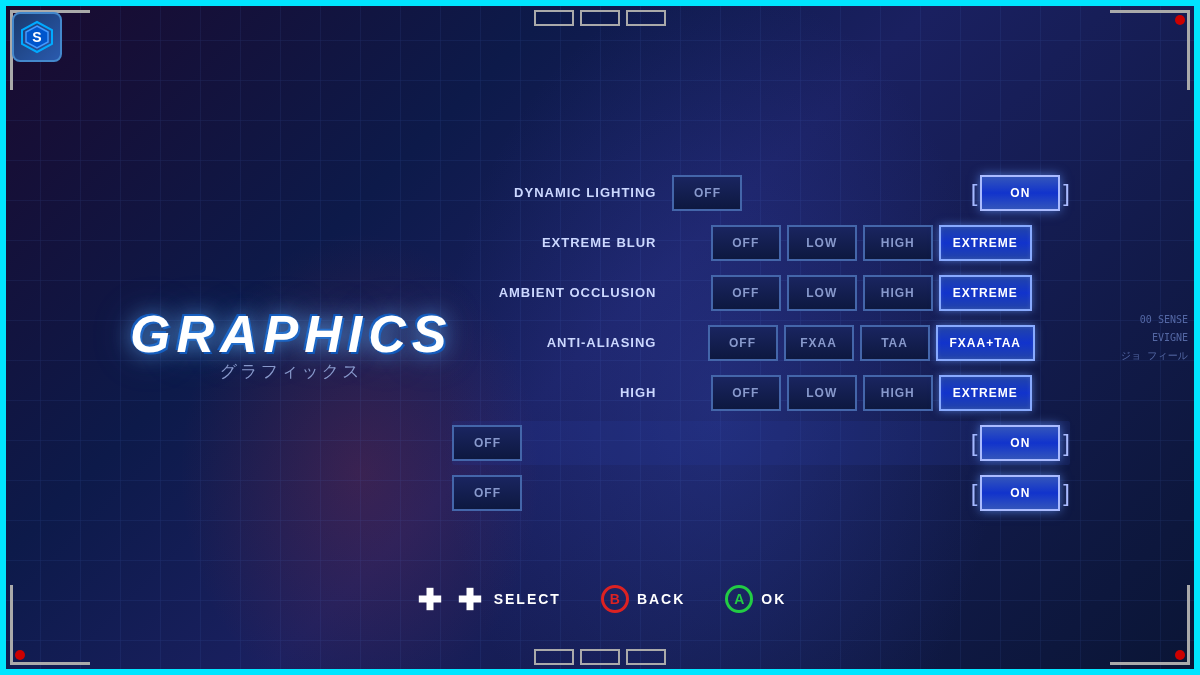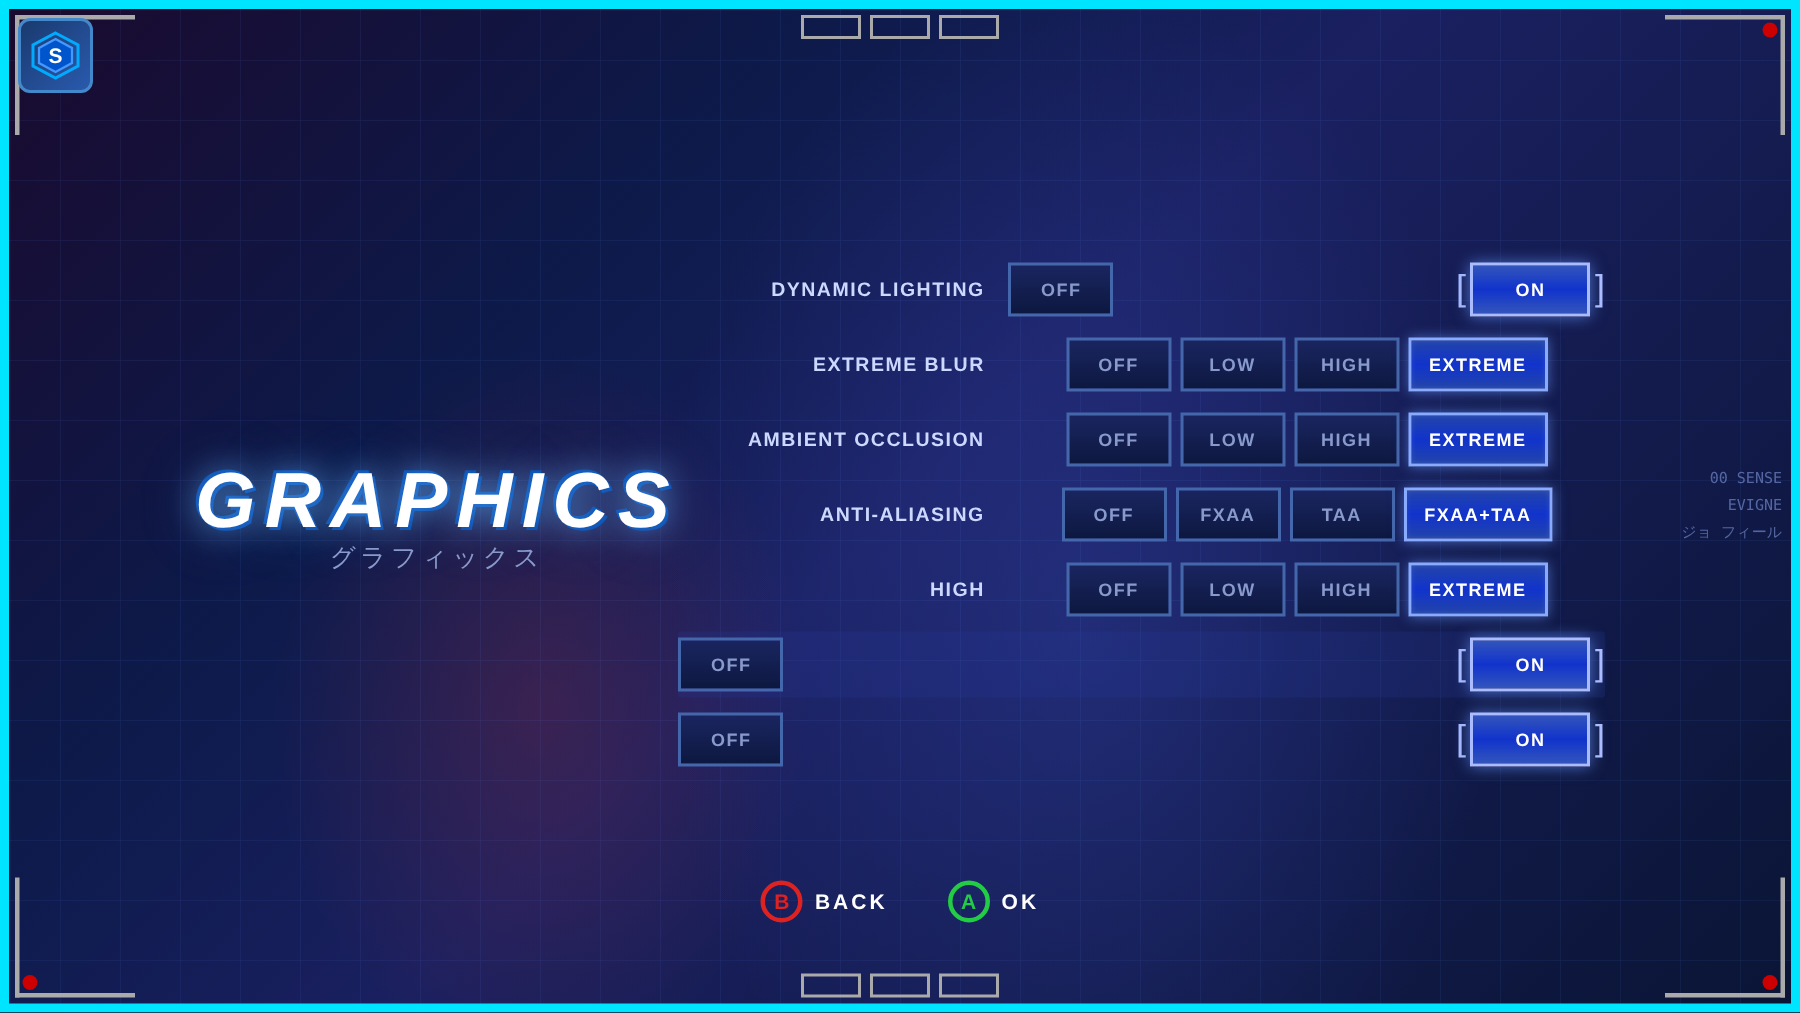--- a/index.html
+++ b/index.html
@@ -463,20 +463,29 @@
             <button class="opt-btn on-btn">ON</button>
             <span class="bracket">]</span>
           </div>
         </div>
       </div>
 
     </div>
   </div>
 
   <div class="bottom-nav">
+    <div class="nav-item">
+      <div class="nav-icon">
+        <div class="dpad-icon" style="transform: scale(0.7);"></div>
+      </div>
+      <div class="nav-icon">
+        <div class="dpad-icon" style="transform: scale(0.7);"></div>
+      </div>
+      <span class="nav-label">SELECT</span>
+    </div>
 
     <div class="nav-item">
       <div class="btn-circle btn-b">
         <span>B</span>
       </div>
       <span class="nav-label">BACK</span>
     </div>
 
     <div class="nav-item">
       <div class="btn-circle btn-a">

